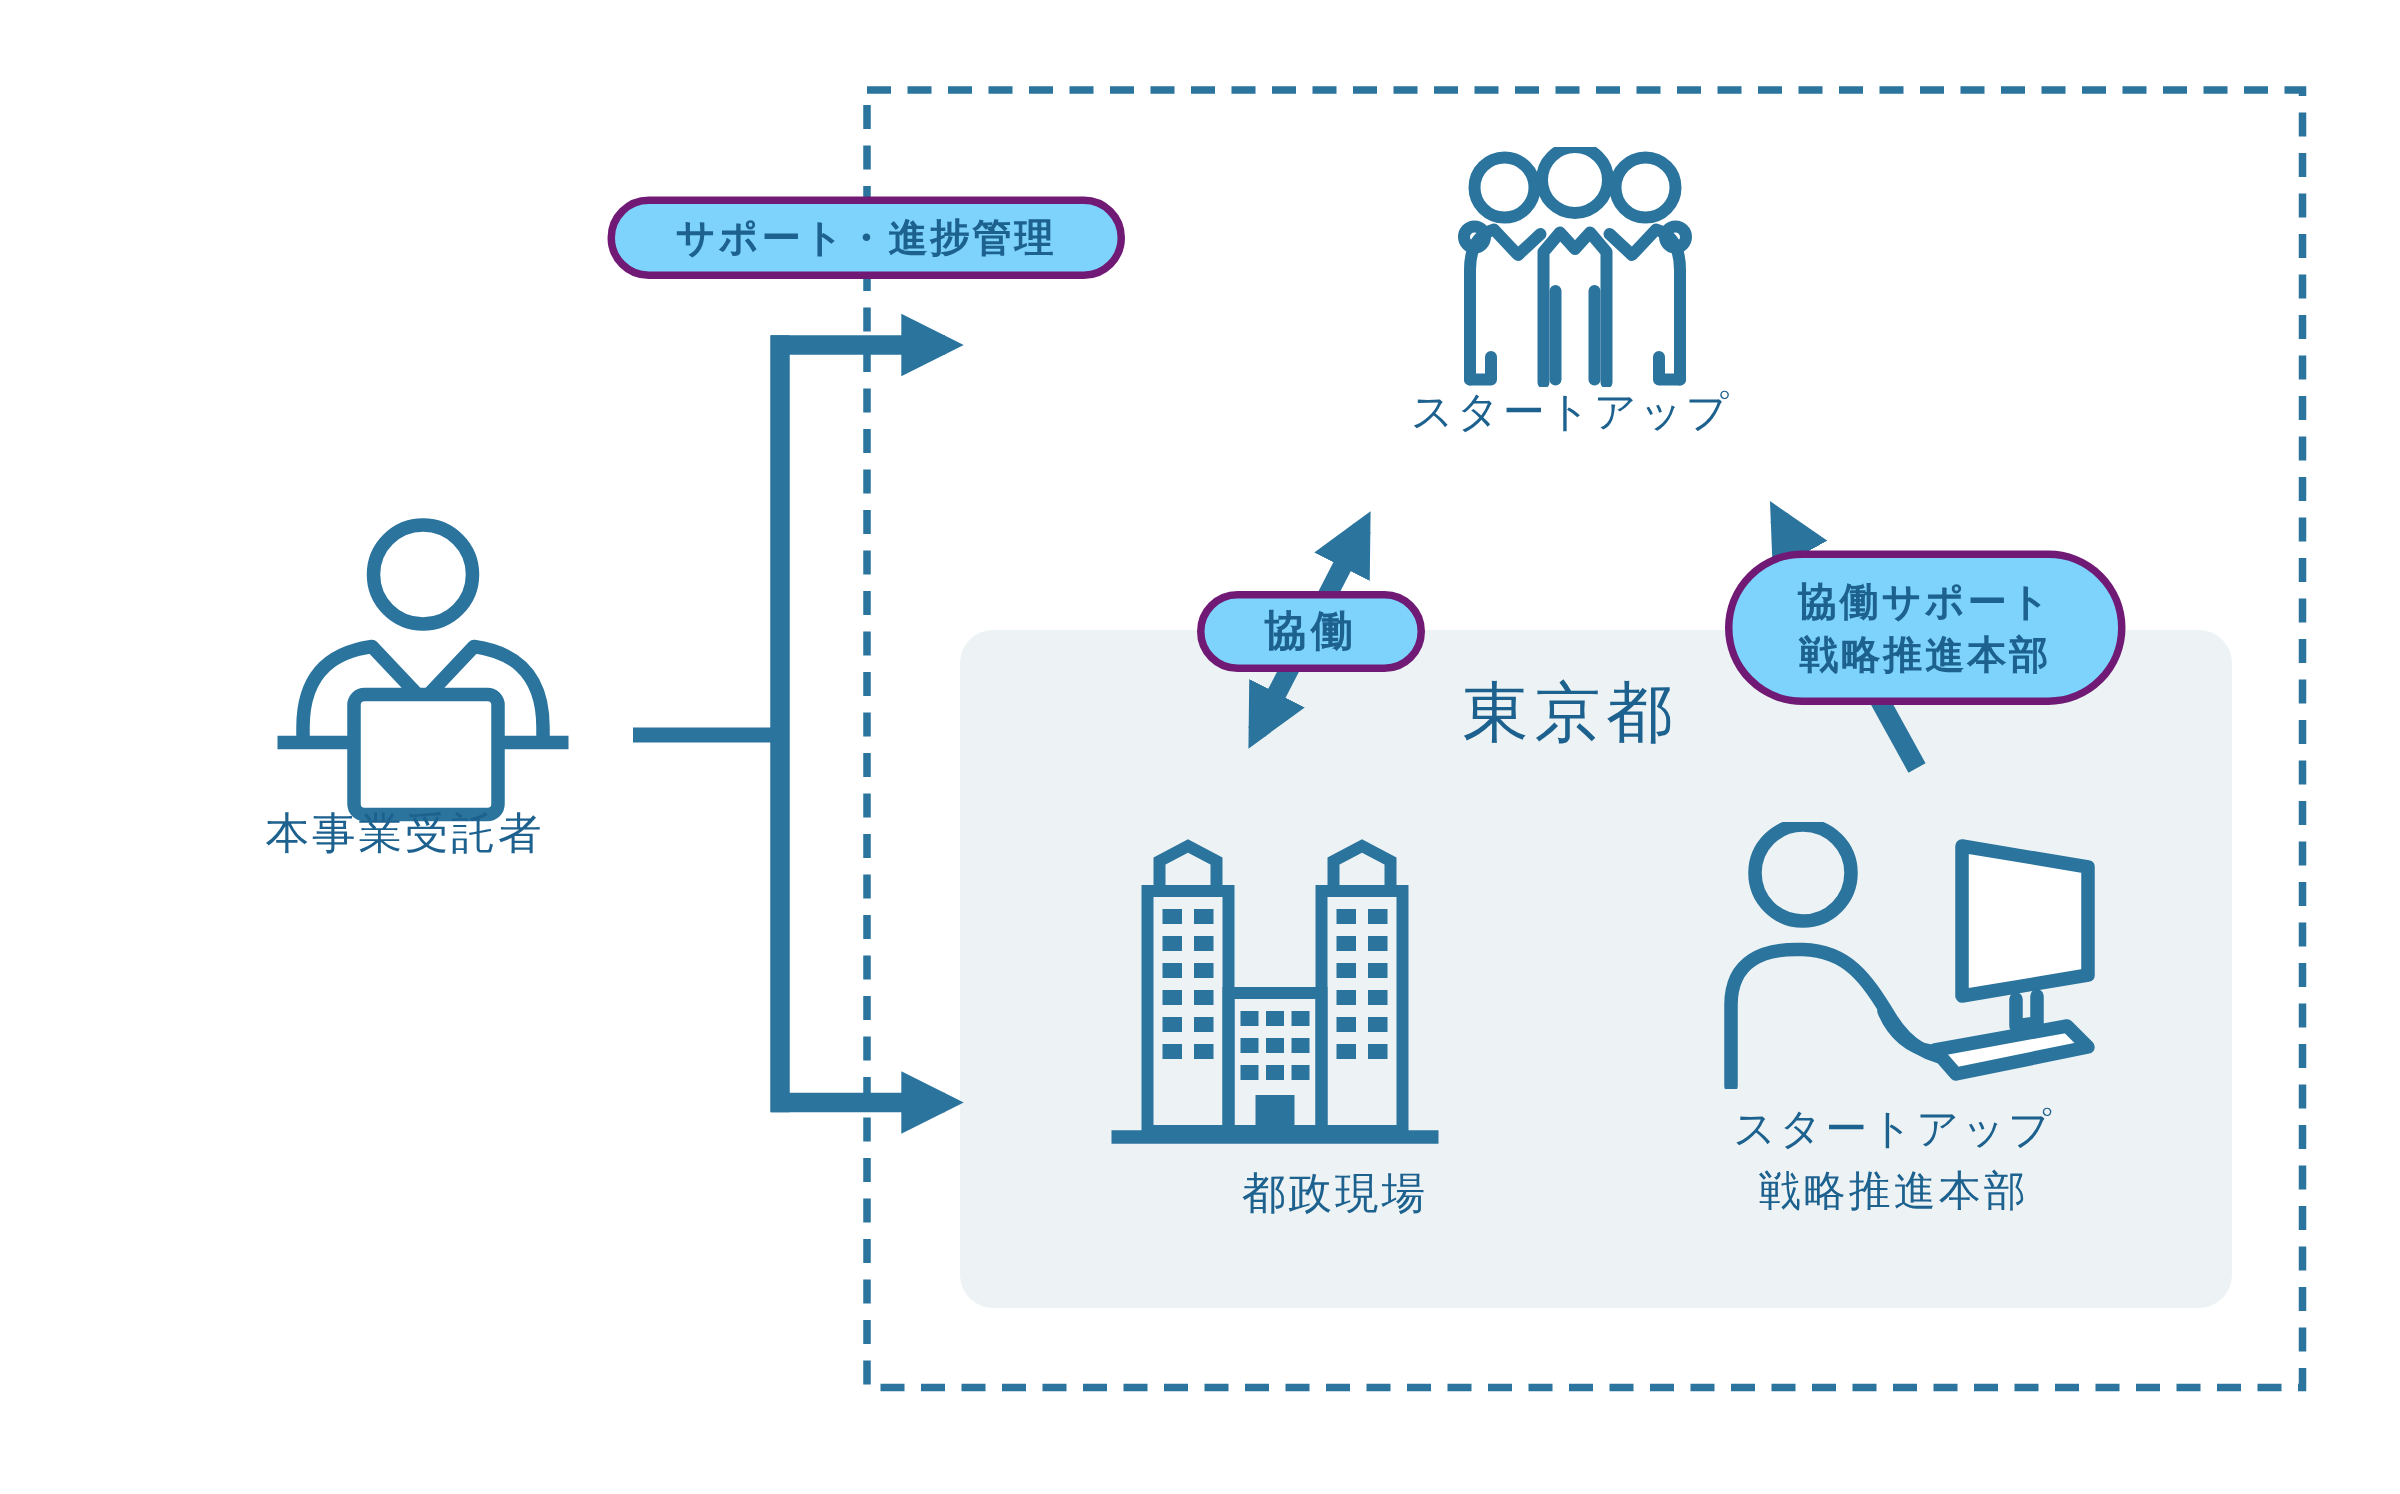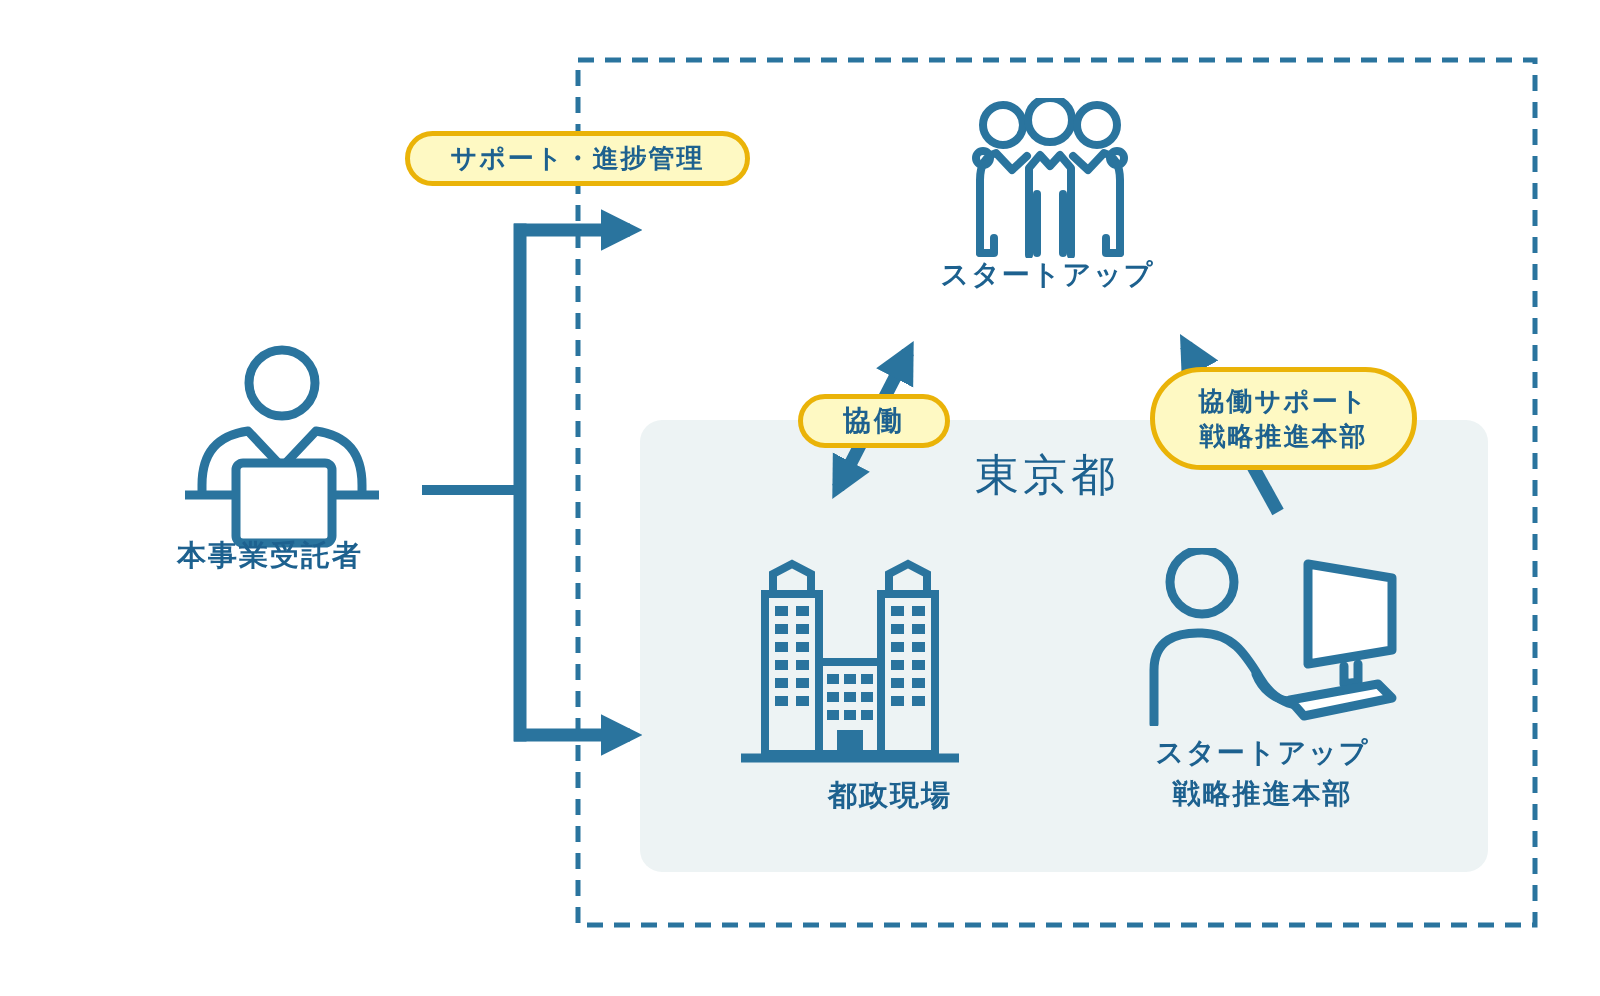--- a/index.html
+++ b/index.html
@@ -15,31 +15,31 @@
   }
   .tokyo-label{
     left:975px;top:446px;width:200px;
     font-size:44px;font-weight:normal;color:#1d618f;
     letter-spacing:4px;z-index:3;
   }
   
   .overlay{left:0;top:0;z-index:2;pointer-events:none;}
   
   .pill{
-    background:#fef9c3;border:5px solid #eab308;border-radius:60px;
+    background:#7dd3fc;border:5px solid #701a75;border-radius:60px;
     display:flex;align-items:center;justify-content:center;
     color:#1d618f;font-weight:bold;z-index:4;box-sizing:border-box;
     text-align:center;
   }
   .pill-support{left:405px;top:131px;width:345px;height:55px;font-size:26px;letter-spacing:2px;}
   .pill-collab{left:798px;top:394px;width:152px;height:54px;font-size:28px;letter-spacing:3px;}
   .pill-cost{left:1150px;top:367px;width:267px;height:103px;font-size:26px;line-height:1.32;letter-spacing:2px;}
   
   .node-label{
-    color:#1d618f;font-weight:bold;text-align:center;z-index:3;letter-spacing:2px;
+    color:#1d618f;font-weight:normal;text-align:center;z-index:3;letter-spacing:2px;
   }
   .lbl-contractor{left:150px;top:536px;width:240px;font-size:29px;}
   .lbl-startup{left:930px;top:256px;width:235px;font-size:28px;}
   .lbl-gov{left:790px;top:776px;width:200px;font-size:29px;}
   .lbl-hq{left:1120px;top:733px;width:285px;font-size:28px;line-height:1.45;}
   .icon{z-index:3;}
   .ic-contractor{left:182px;top:344px;}
   .ic-startup{left:950px;top:98px;}
   .ic-gov{left:735px;top:532px;}
   .ic-hq{left:1140px;top:548px;}

